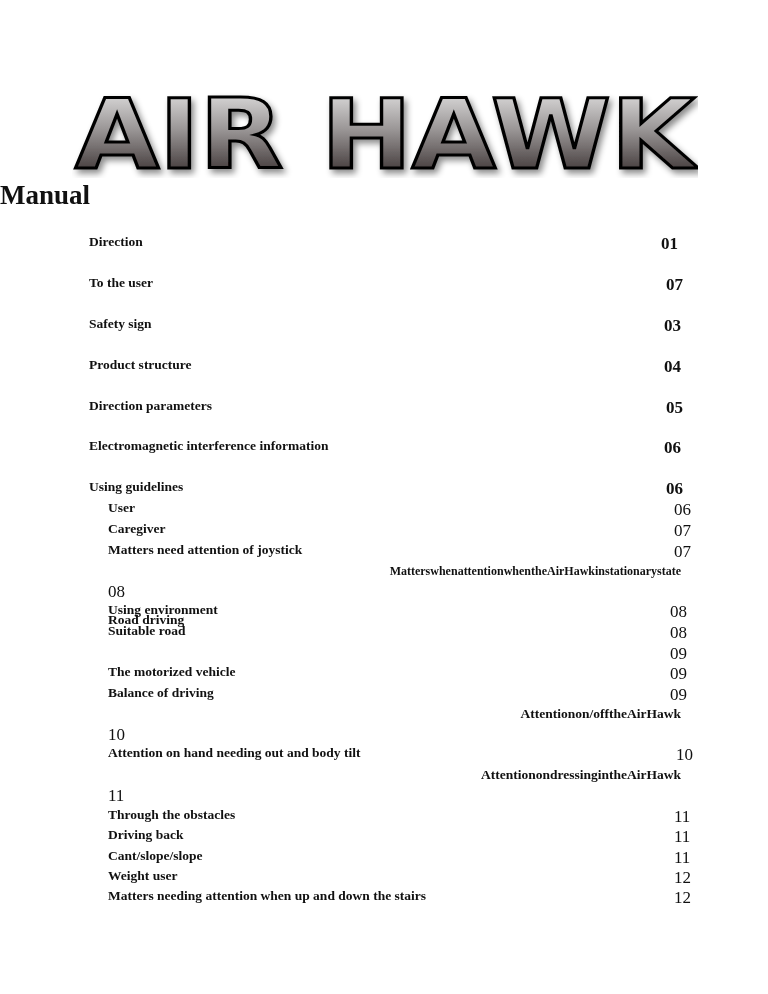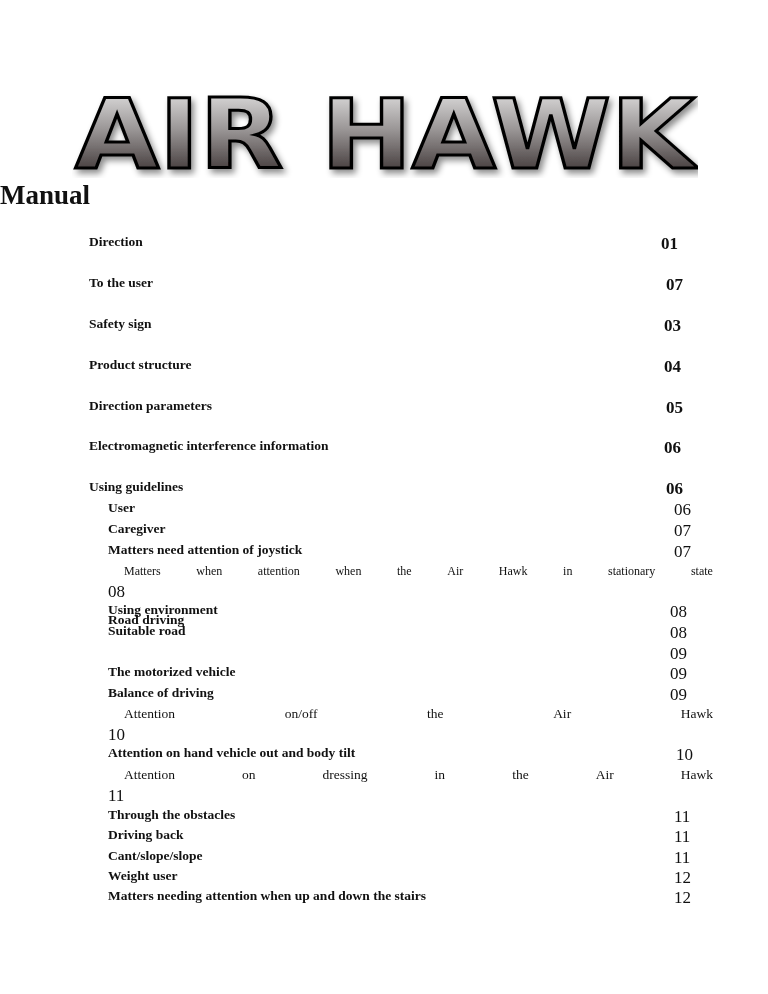--- a/index.html
+++ b/index.html
@@ -4,21 +4,21 @@
 <style>
   html,body{margin:0;padding:0;background:#fff;}
   body{width:768px;height:994px;position:relative;overflow:hidden;font-family:"Liberation Serif",serif;color:#111;}
   .logo{position:absolute;left:72px;top:92px;width:626px;height:86px;}
   .title{position:absolute;left:0;width:768px;top:180px;text-align:left;font-weight:bold;font-size:27px;}
   .row{position:absolute;font-size:13.5px;white-space:nowrap;}
   .main{left:73px;font-weight:bold;margin-left:16px;}
   .sub{left:108px;font-weight:bold;}
   .num{position:absolute;font-size:17px;}
   .num.b{font-weight:bold;}
-  .just{position:absolute;left:124px;width:589px;font-weight:normal;font-size:13.5px;display:flex;justify-content:space-between;}
+  .just{position:absolute;left:92px;width:589px;font-weight:bold;font-size:13.5px;display:flex;justify-content:flex-end;}
   .small{font-size:12px;}
 </style>
 </head>
 <body>
 
 <svg class="logo" viewBox="0 0 626 86">
   <defs>
     <linearGradient id="g" x1="0" y1="0" x2="0" y2="1">
       <stop offset="0" stop-color="#f2f2f2"></stop>
       <stop offset="0.45" stop-color="#9a9696"></stop>
@@ -82,21 +82,21 @@
 
 <div class="just" style="top:706px">
   <span>Attention</span>
     <span>on/off</span>
     <span>the</span>
     <span>Air</span>
     <span>Hawk</span>
 </div>
 <div class="num" style="top:725px;left:108px">10</div>
 
-<div class="row sub" style="top:745px">Attention on hand vehicle out and body tilt</div>
+<div class="row sub" style="top:745px">Attention on hand needing out and body tilt</div>
 <div class="num" style="top:745px;left:676px">10</div>
 
 <div class="just" style="top:767px">
   <span>Attention</span>
     <span>on</span>
     <span>dressing</span>
     <span>in</span>
     <span>the</span>
     <span>Air</span>
     <span>Hawk</span>

